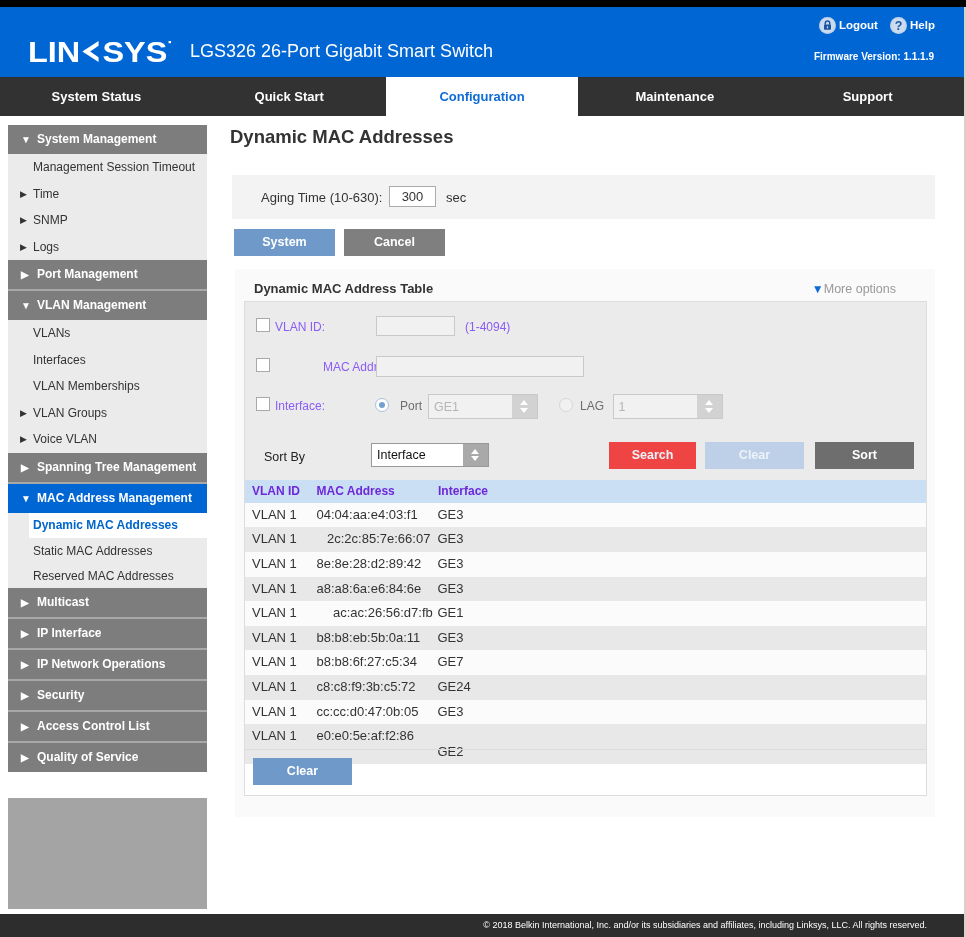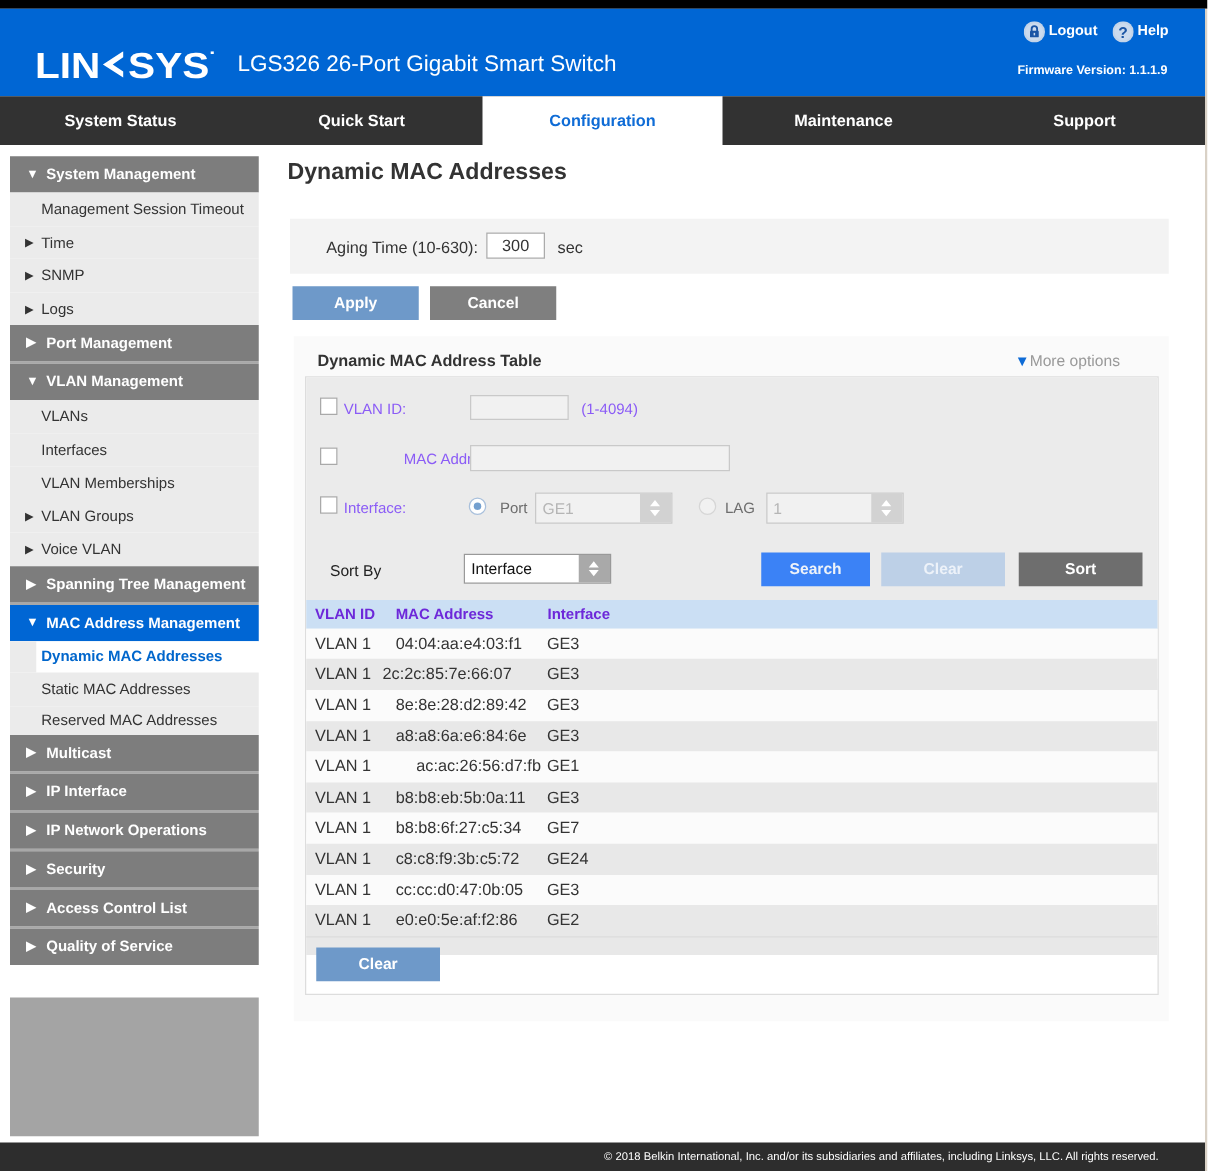--- a/index.html
+++ b/index.html
@@ -78,21 +78,21 @@
   background:#d2d2d2; }
 .sel .spin:before, .sel .spin:after { content:""; position:absolute; left:50%;
   margin-left:-4.5px; width:0; height:0; border-left:4.5px solid transparent;
   border-right:4.5px solid transparent; }
 .sel .spin:before { top:5px; border-bottom:5.5px solid #fff; }
 .sel .spin:after { bottom:5px; border-top:5.5px solid #fff; }
 .sel .txt { position:absolute; left:5px; top:0; bottom:0; font-size:12.5px;
   display:flex; align-items:center; }
 
 #sortlab { left:19px; top:148px; font-size:12.5px; color:#222; }
-#searchbtn { left:364px; top:140px; width:87px; background:#3b82f6; color:#edf2f9; }
+#searchbtn { left:364px; top:140px; width:87px; background:#ef4444; color:#edf2f9; }
 #clearbtn2 { left:460px; top:140px; width:99px; background:#bdd0e7; color:#edf2f9; }
 #sortbtn { left:570px; top:140px; width:99px; background:#6e6e6e; }
 
 #thead { left:0; top:177.5px; width:681px; height:23px; background:#cbdff4; }
 .th { position:absolute; top:0; height:23px; font-size:12px; font-weight:bold;
   color:#6d28d9; line-height:23px; }
 .tr { position:absolute; left:0; width:681px; height:40px; }
 .tr .c { position:absolute; top:0; bottom:0; font-size:13px; color:#333;
   line-height:24.6px; }
 #clearbtn { left:8px; top:456px; width:99px; background:#6e99c9; }
@@ -177,21 +177,21 @@
   <div class="mh"><span class="tri">▶</span>Quality of Service</div>
 </div>
 <div class="abs" id="sidefill"></div>
 
 <div class="abs" id="h1">Dynamic MAC Addresses</div>
 <div class="abs" id="agingband">
   <div class="abs" id="aginglabel">Aging Time (10-630):</div>
   <div class="abs" id="aginginput">300</div>
   <div class="abs" id="agingsec">sec</div>
 </div>
-<div class="btn" id="applybtn">Apply</div>
+<div class="btn" id="applybtn">System</div>
 <div class="btn" id="cancelbtn">Cancel</div>
 
 <div class="abs" id="wrapper">
   <div class="abs" id="tabletitle">Dynamic MAC Address Table</div>
   <div class="abs" id="moreopts"><span class="tri">▼</span>More options</div>
   <div class="abs" id="box">
     <div class="abs" id="filterarea">
       <div class="ck" style="left:11px; top:16px;"></div>
       <div class="dlab" style="left:30px; top:18px;">VLAN ID:</div>
       <div class="dinput" style="left:131px; top:14px; width:79px; height:20px;"></div>
@@ -239,21 +239,21 @@
     <div class="tr" style="top:200.6px;background:#fbfbfb">
       <div class="c" style="left:7px;">VLAN 1</div>
       <div class="c" style="left:71.5px;">04:04:aa:e4:03:f1</div>
       <div class="c" style="left:192.5px;">GE3</div>
       <div class="vsep" style="left:62px;"></div>
       <div class="vsep" style="left:185px;"></div>
       <div class="vsep" style="left:252px;"></div>
     </div>
     <div class="tr" style="top:225.24px;background:#e8e8e8">
       <div class="c" style="left:7px;">VLAN 1</div>
-      <div class="c" style="left:61px;">2c:2c:85:7e:66:07</div>
+      <div class="c" style="left:82px;">2c:2c:85:7e:66:07</div>
       <div class="c" style="left:192.5px;">GE3</div>
       <div class="vsep" style="left:62px;"></div>
       <div class="vsep" style="left:185px;"></div>
       <div class="vsep" style="left:252px;"></div>
     </div>
     <div class="tr" style="top:249.88px;background:#fbfbfb">
       <div class="c" style="left:7px;">VLAN 1</div>
       <div class="c" style="left:71.5px;">8e:8e:28:d2:89:42</div>
       <div class="c" style="left:192.5px;">GE3</div>
       <div class="vsep" style="left:62px;"></div>
@@ -304,21 +304,21 @@
       <div class="c" style="left:7px;">VLAN 1</div>
       <div class="c" style="left:71.5px;">cc:cc:d0:47:0b:05</div>
       <div class="c" style="left:192.5px;">GE3</div>
       <div class="vsep" style="left:62px;"></div>
       <div class="vsep" style="left:185px;"></div>
       <div class="vsep" style="left:252px;"></div>
     </div>
     <div class="tr" style="top:422.36px;background:#e8e8e8">
       <div class="c" style="left:7px;">VLAN 1</div>
       <div class="c" style="left:71.5px;">e0:e0:5e:af:f2:86</div>
-      <div class="c" style="left:192.5px;">GE2</div>
+      <div class="c" style="left:192.5px;margin-top:16px;">GE2</div>
       <div class="vsep" style="left:62px;"></div>
       <div class="vsep" style="left:185px;"></div>
       <div class="vsep" style="left:252px;"></div>
     </div>
     <div style="position:absolute;left:0;top:447px;width:681px;height:1px;background:#dcdcdc"></div>
     <div class="btn" id="clearbtn">Clear</div>
   </div>
 </div>
 
 <div class="abs" id="footer">© 2018 Belkin International, Inc. and/or its subsidiaries and affiliates, including Linksys, LLC. All rights reserved.</div>

